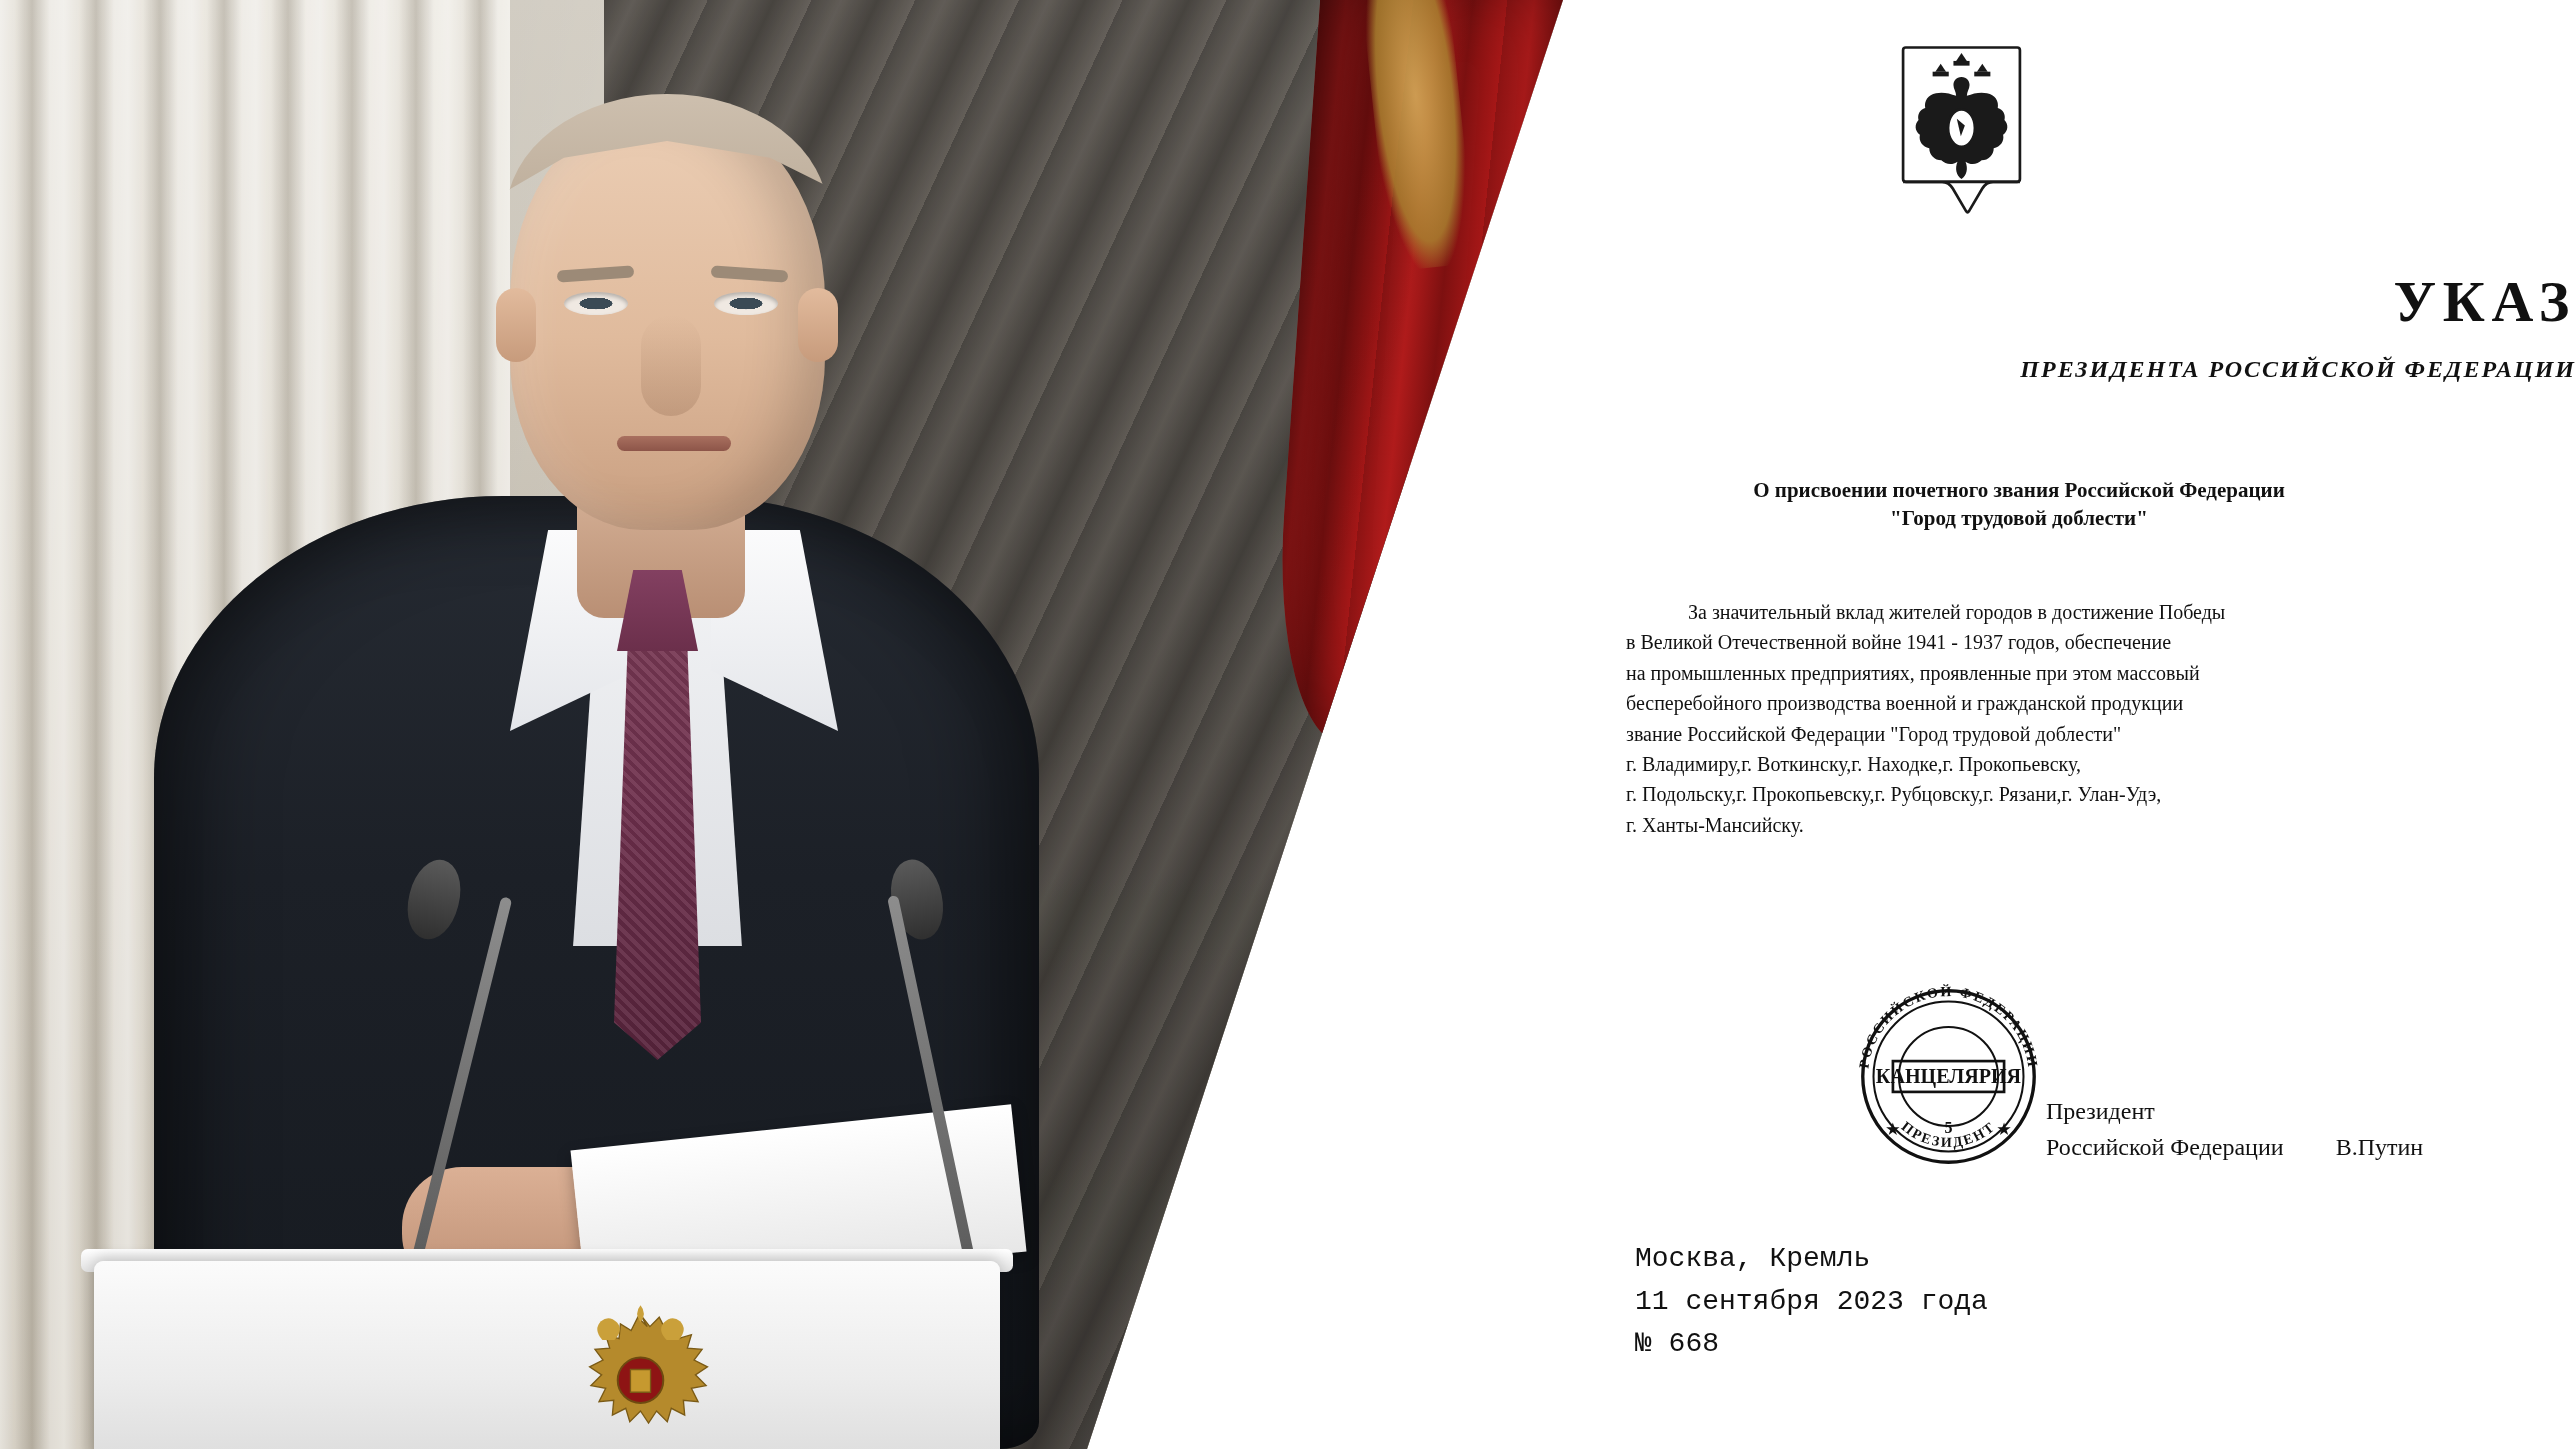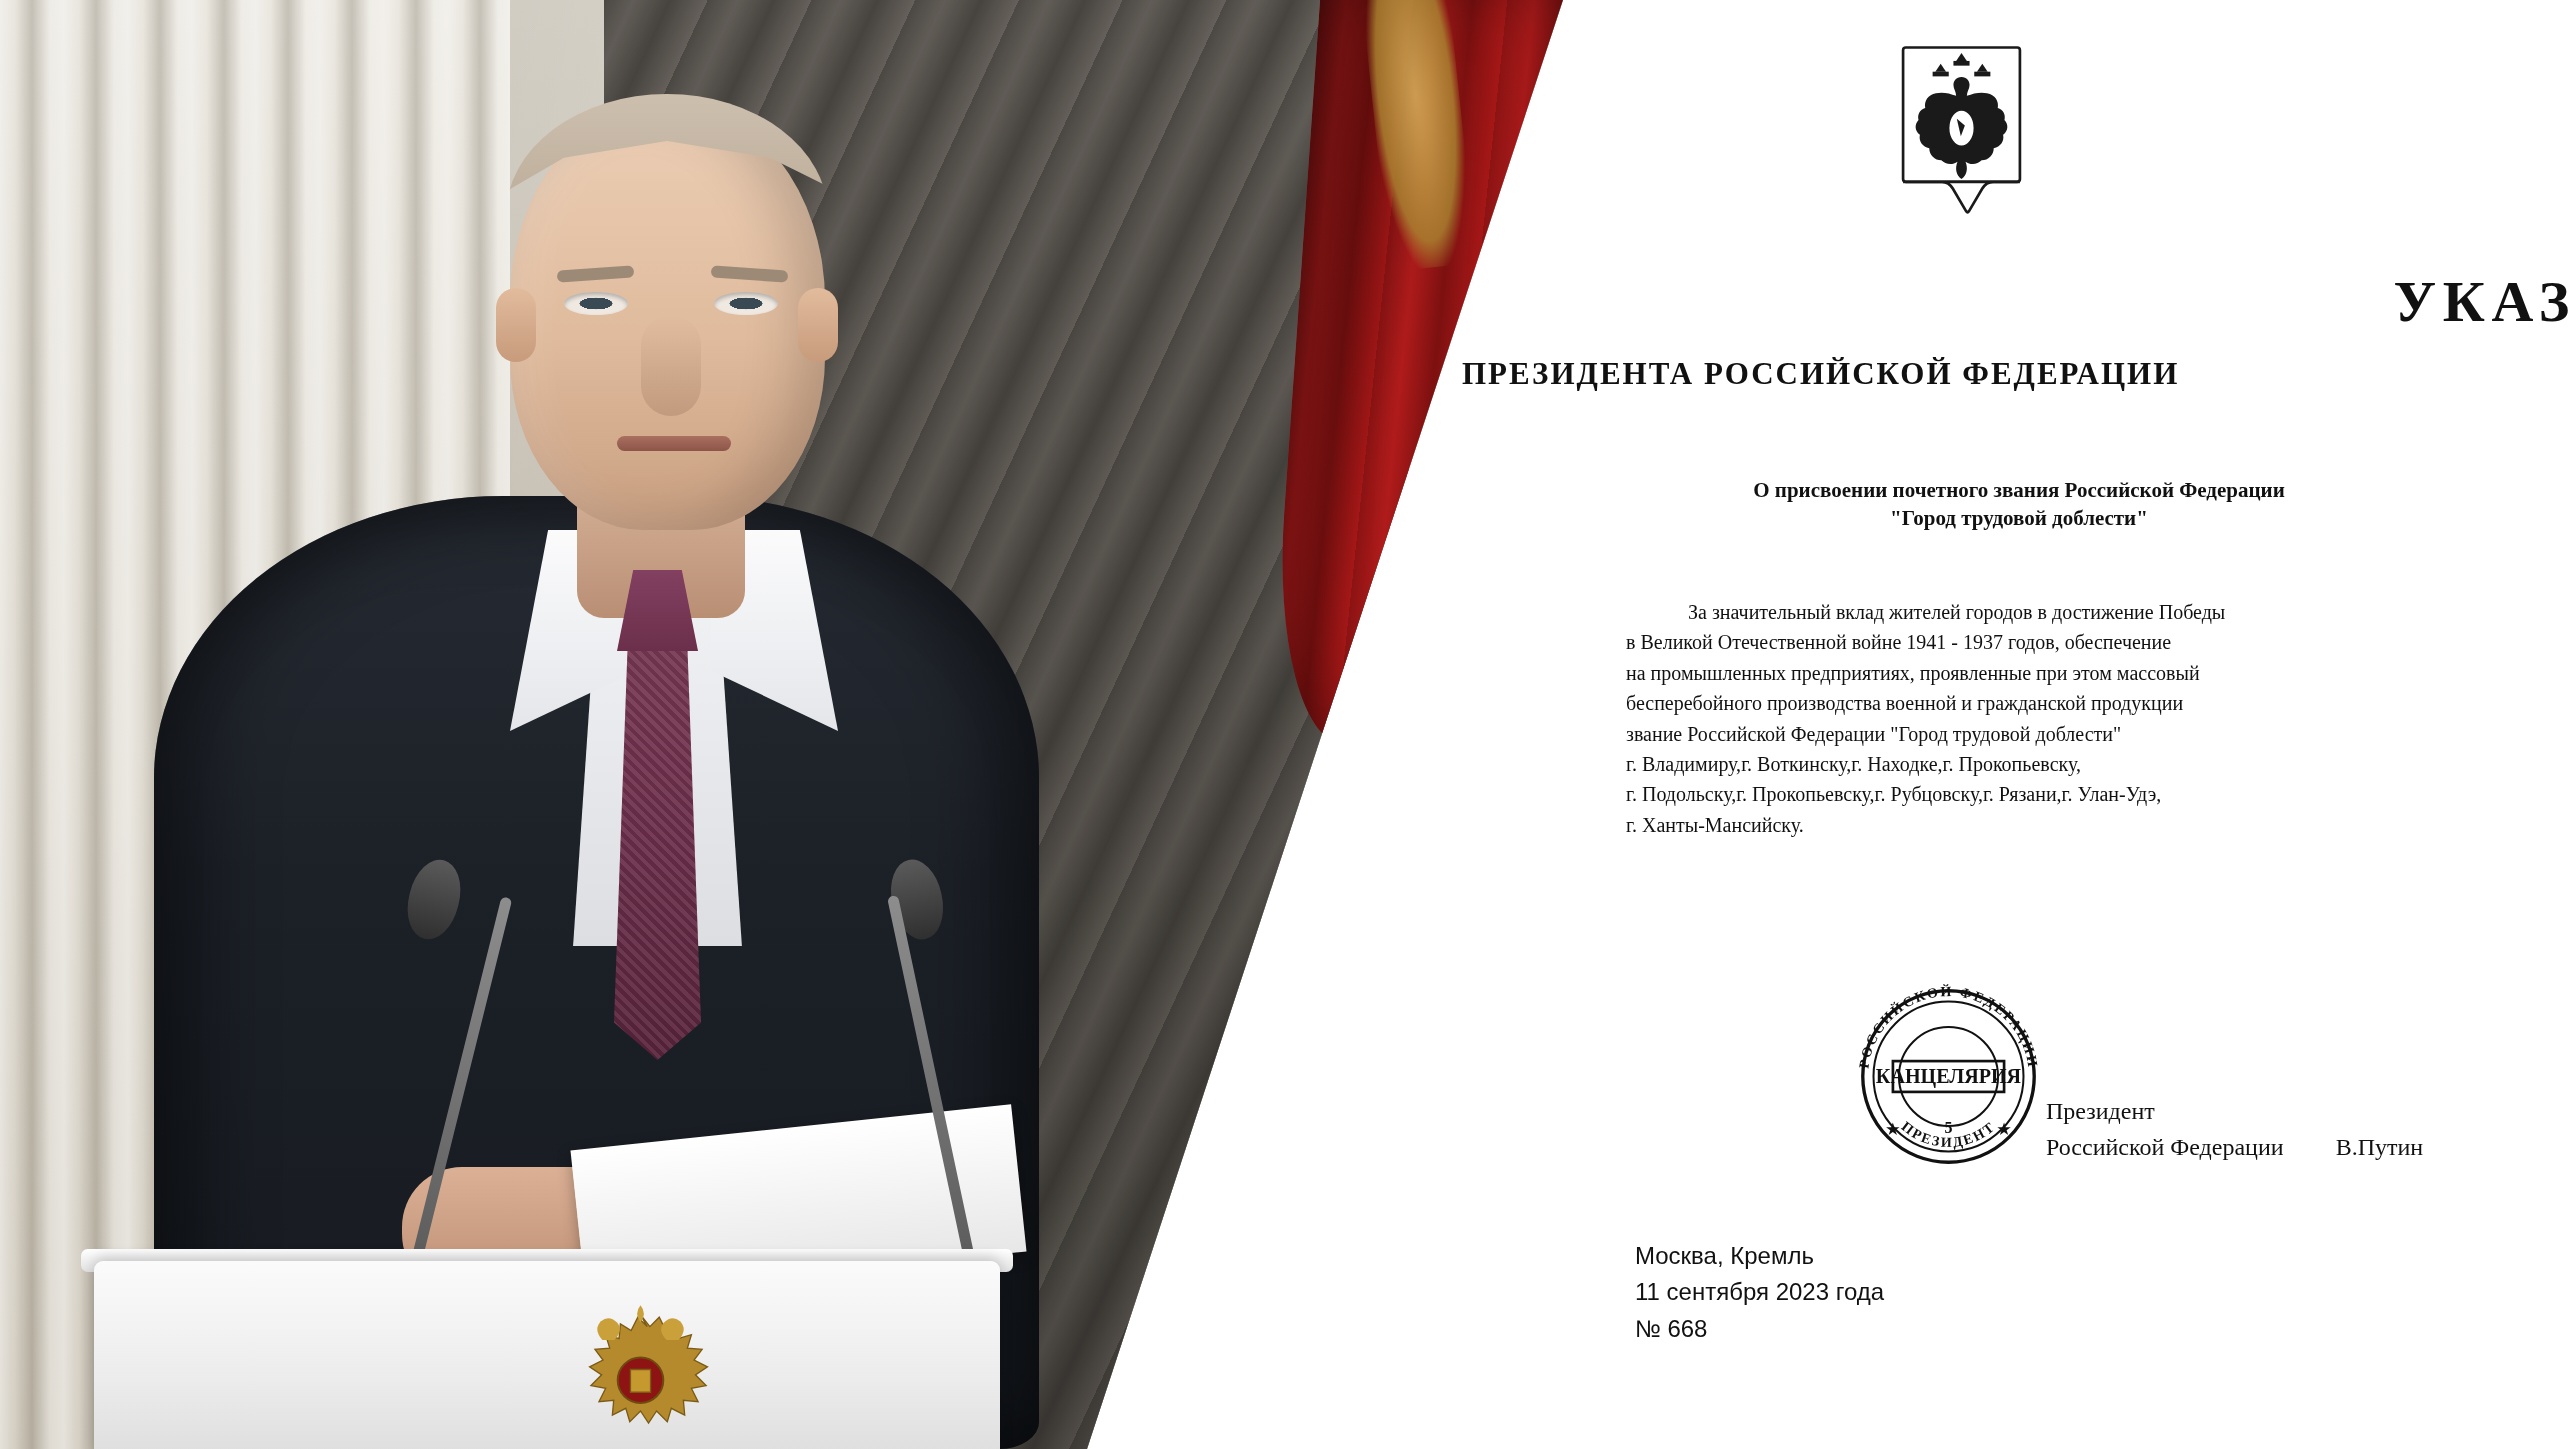--- a/index.html
+++ b/index.html
@@ -258,25 +258,26 @@
     text-align: right;
     font-size: 58px;
     font-weight: 700;
     letter-spacing: 6.7px;
     font-family: "Liberation Serif", serif;
   }
   .decree-subtitle {
     position: absolute;
     left: 0; top: 356px;
     width: 1114px;
-    text-align: left;
-    font-size: 31px;
+    text-align: right;
+    font-size: 24px;
     font-weight: 700;
     letter-spacing: 2px;
     font-family: "Liberation Serif", serif;
+    font-style: italic;
   }
   .decree-heading {
     position: absolute;
     left: 101px; top: 476px;
     width: 912px;
     text-align: center;
     font-size: 21px;
     font-weight: 700;
     line-height: 1.35;
     font-family: "Liberation Serif", serif;
@@ -315,23 +316,23 @@
     font-family: "Liberation Serif", serif;
   }
   .sign-row {
     display: flex;
     gap: 52px;
   }
   .footer-block {
     position: absolute;
     left: 173px;
     top: 1238px;
-    font-size: 24px;
+    font-size: 28px;
     line-height: 1.52;
-    font-family: Liberation Sans, sans-serif;
+    font-family: Liberation Mono, monospace;
   }
 </style>
 </head>
 <body>
 
 <div class="stage">
 
   <div class="photo-panel">
     <div class="photo-bg"></div>
     <div class="curtain"></div>

